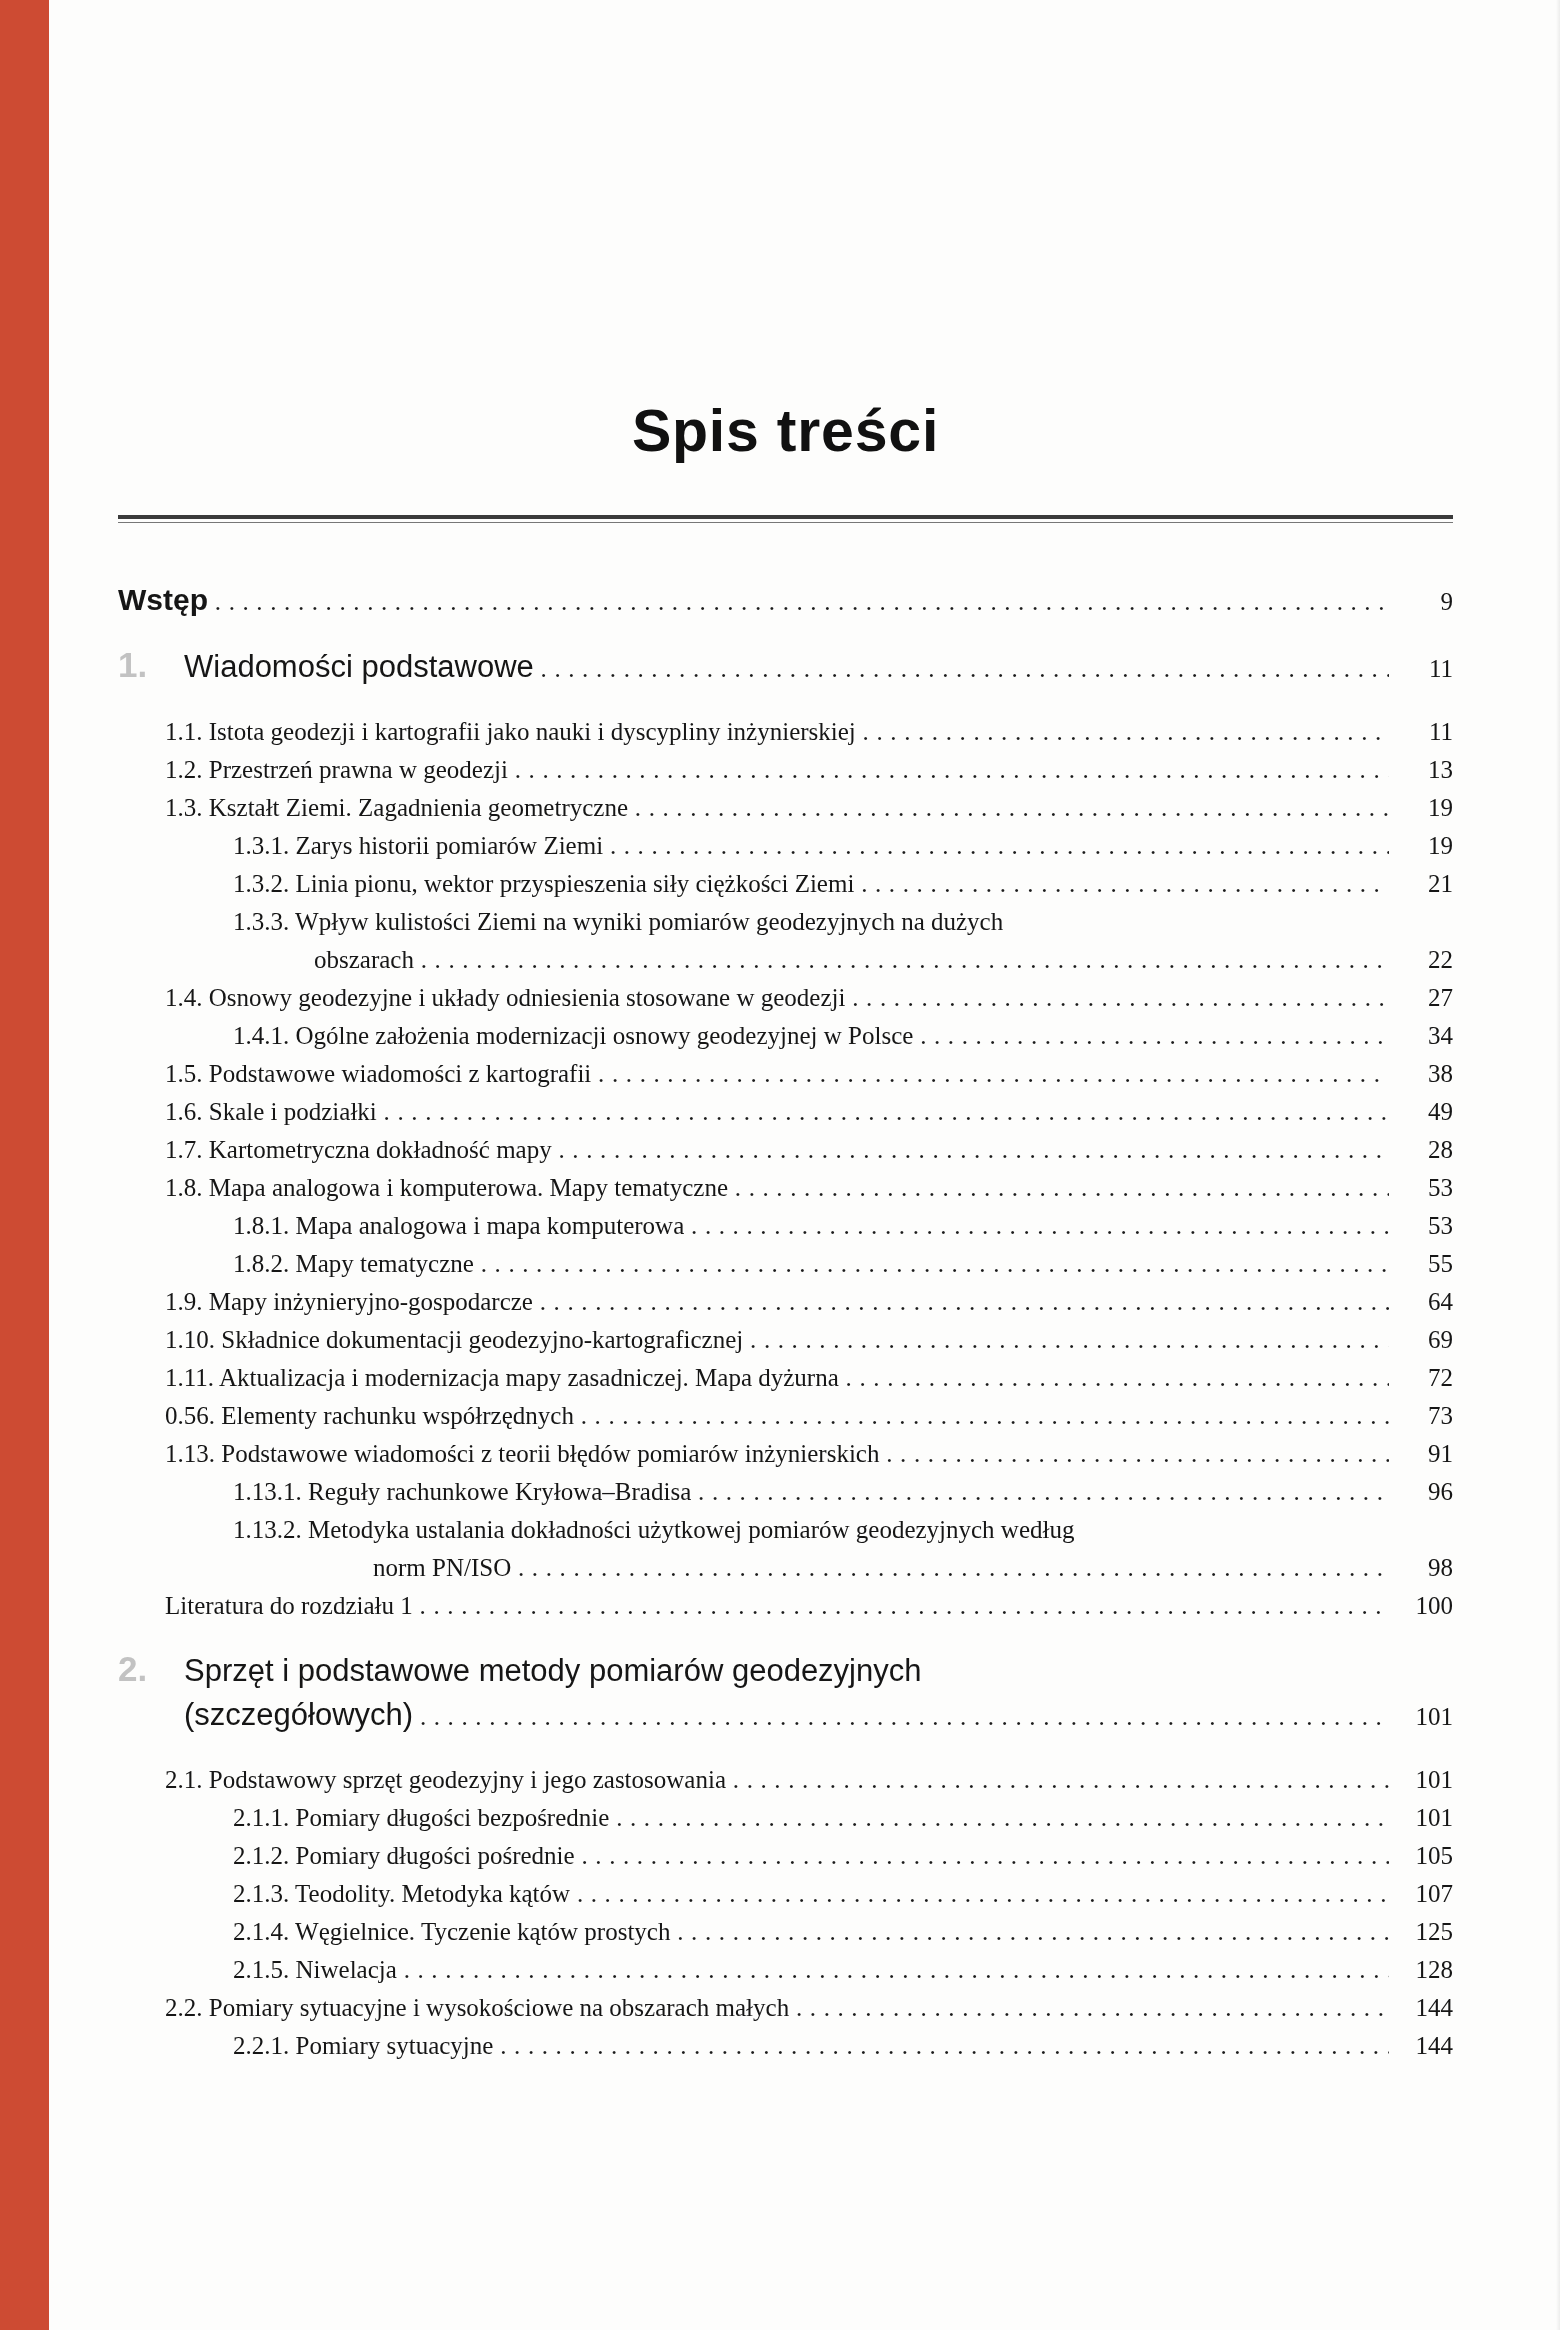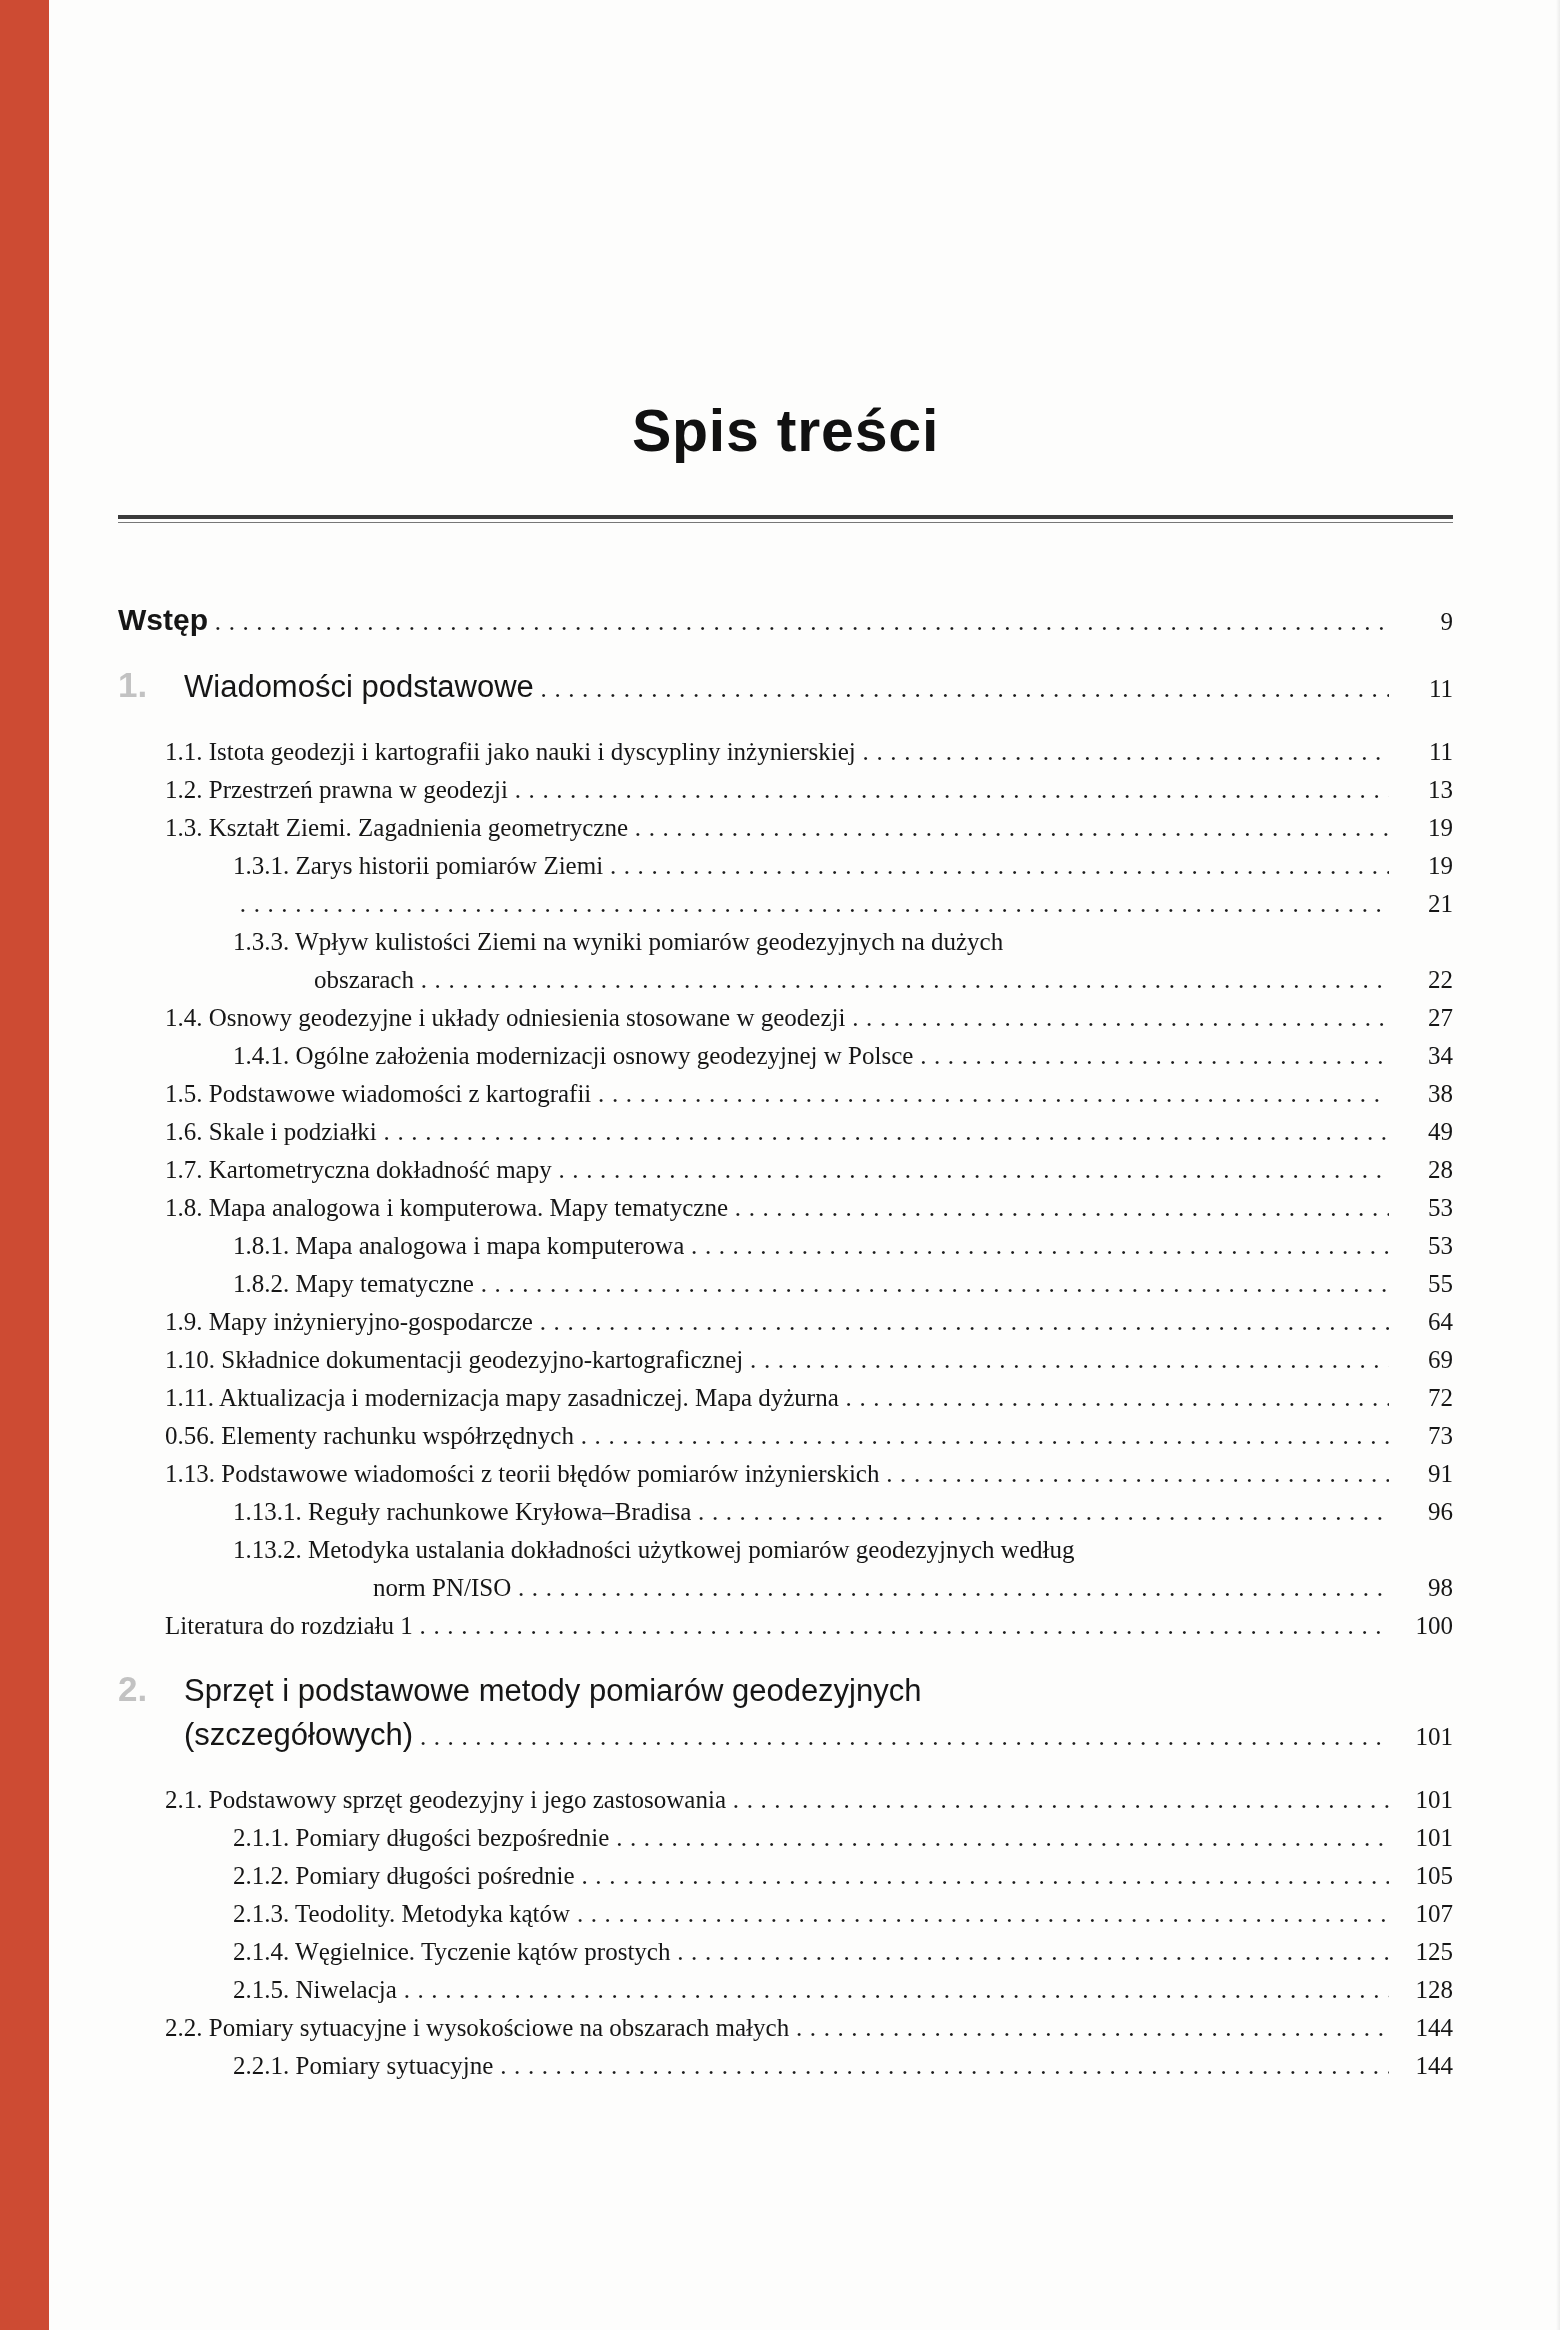--- a/index.html
+++ b/index.html
@@ -39,21 +39,21 @@
     line-height: 1;
     letter-spacing: 0.8px;
     color: #111;
   }
   .rule {
     margin-top: 54px;
     height: 2.5px;
     border-top: 4.2px solid #3b3b3b;
     border-bottom: 1.7px solid #777;
   }
-  .toc { margin-top: 78px; }
+  .toc { margin-top: 58px; }
 
   .row {
     display: flex;
     align-items: baseline;
     font-size: 25px;
     line-height: 38px;
     color: #161616;
   }
   .row .txt { flex: 0 0 auto; white-space: nowrap; }
   .row .dots {
@@ -137,20 +137,21 @@
         <span class="txt">1.3. Kształt Ziemi. Zagadnienia geometryczne</span>
         <span class="dots"></span>
         <span class="pg">19</span>
       </div>
       <div class="row l2">
         <span class="txt">1.3.1. Zarys historii pomiarów Ziemi</span>
         <span class="dots"></span>
         <span class="pg">19</span>
       </div>
       <div class="row l2">
+        <span class="txt">1.3.2. Linia pionu, wektor przyspieszenia siły ciężkości Ziemi</span>
         <span class="dots"></span>
         <span class="pg">21</span>
       </div>
       <div class="row l2">
         <span class="txt">1.3.3. Wpływ kulistości Ziemi na wyniki pomiarów geodezyjnych na dużych</span>
       </div>
       <div class="row cont1">
         <span class="txt">obszarach</span>
         <span class="dots"></span>
         <span class="pg">22</span>

